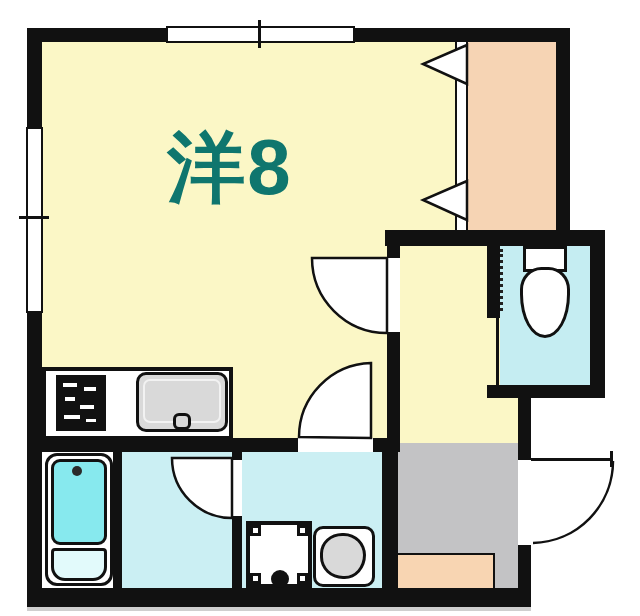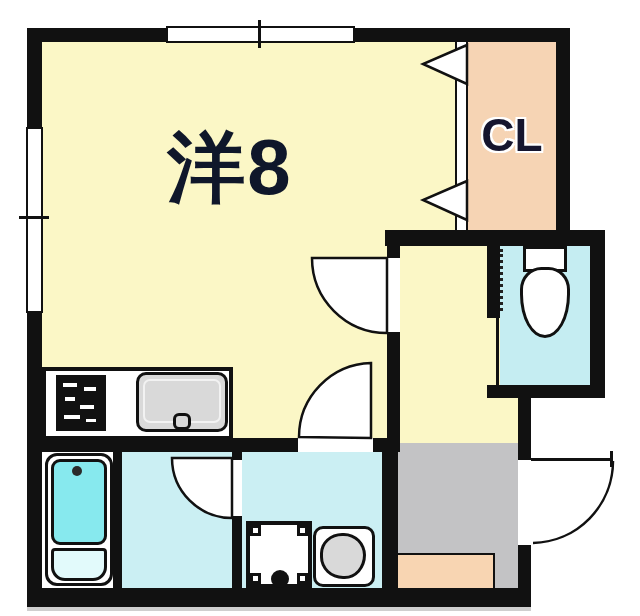--- a/index.html
+++ b/index.html
@@ -3,21 +3,21 @@
 <meta charset="utf-8">
 <style>
   html,body{margin:0;padding:0;background:#ffffff;}
   #stage{position:relative;width:640px;height:616px;background:#ffffff;overflow:hidden;
          font-family:"Liberation Sans", sans-serif;}
   .abs{position:absolute;box-sizing:border-box;}
   .fill{z-index:1;}
   .fixture{z-index:2;}
   .wall{background:#111111;z-index:3;}
   .opening{z-index:4;}
-  .label{z-index:6;color:#0f172a;font-weight:bold;display:flex;align-items:center;justify-content:center;}
+  .label{z-index:6;color:#0f766e;font-weight:bold;display:flex;align-items:center;justify-content:center;}
   #main-label{font-size:78px;letter-spacing:2px;}
   #cl-label{font-size:46px;color:#15152e;
     text-shadow:-2px -2px 0 #fff,2px -2px 0 #fff,-2px 2px 0 #fff,2px 2px 0 #fff,0 2px 0 #fff,0 -2px 0 #fff,2px 0 0 #fff,-2px 0 0 #fff;}
   .window{background:#fff;border:2px solid #111;}
   .tick{background:#111;}
   svg{position:absolute;left:0;top:0;z-index:5;pointer-events:none;}
 </style>
 </head>
 <body>
 
@@ -105,15 +105,14 @@
   <svg width="640" height="616" viewBox="0 0 640 616">
     <path d="M 387 333 A 75 75 0 0 1 312 258 L 387 258 Z" fill="#ffffff" stroke="#111" stroke-width="2.5"></path>
     <path d="M 299 437 A 74 74 0 0 1 371 363 L 371 438 Z" fill="#ffffff" stroke="#111" stroke-width="2.5"></path>
     <path d="M 232 518 A 60 60 0 0 1 172 458 L 232 458 Z" fill="#ffffff" stroke="#111" stroke-width="2.5"></path>
     <path d="M 613 461 A 82 82 0 0 1 533 543" fill="none" stroke="#111" stroke-width="2.5"></path>
     <polygon points="467,45 467,84 423,64" fill="#ffffff" stroke="#111" stroke-width="2.5"></polygon>
     <polygon points="467,181 467,220 423,200" fill="#ffffff" stroke="#111" stroke-width="2.5"></polygon>
   </svg>
 
   <div id="main-label" class="abs label" style="left:130px;top:118px;width:200px;height:100px;">洋8</div>
-  <div id="cl-label" class="abs label" style="left:462px;top:105px;width:100px;height:60px;">CL</div>
 
 </div>
 
 </body></html>

